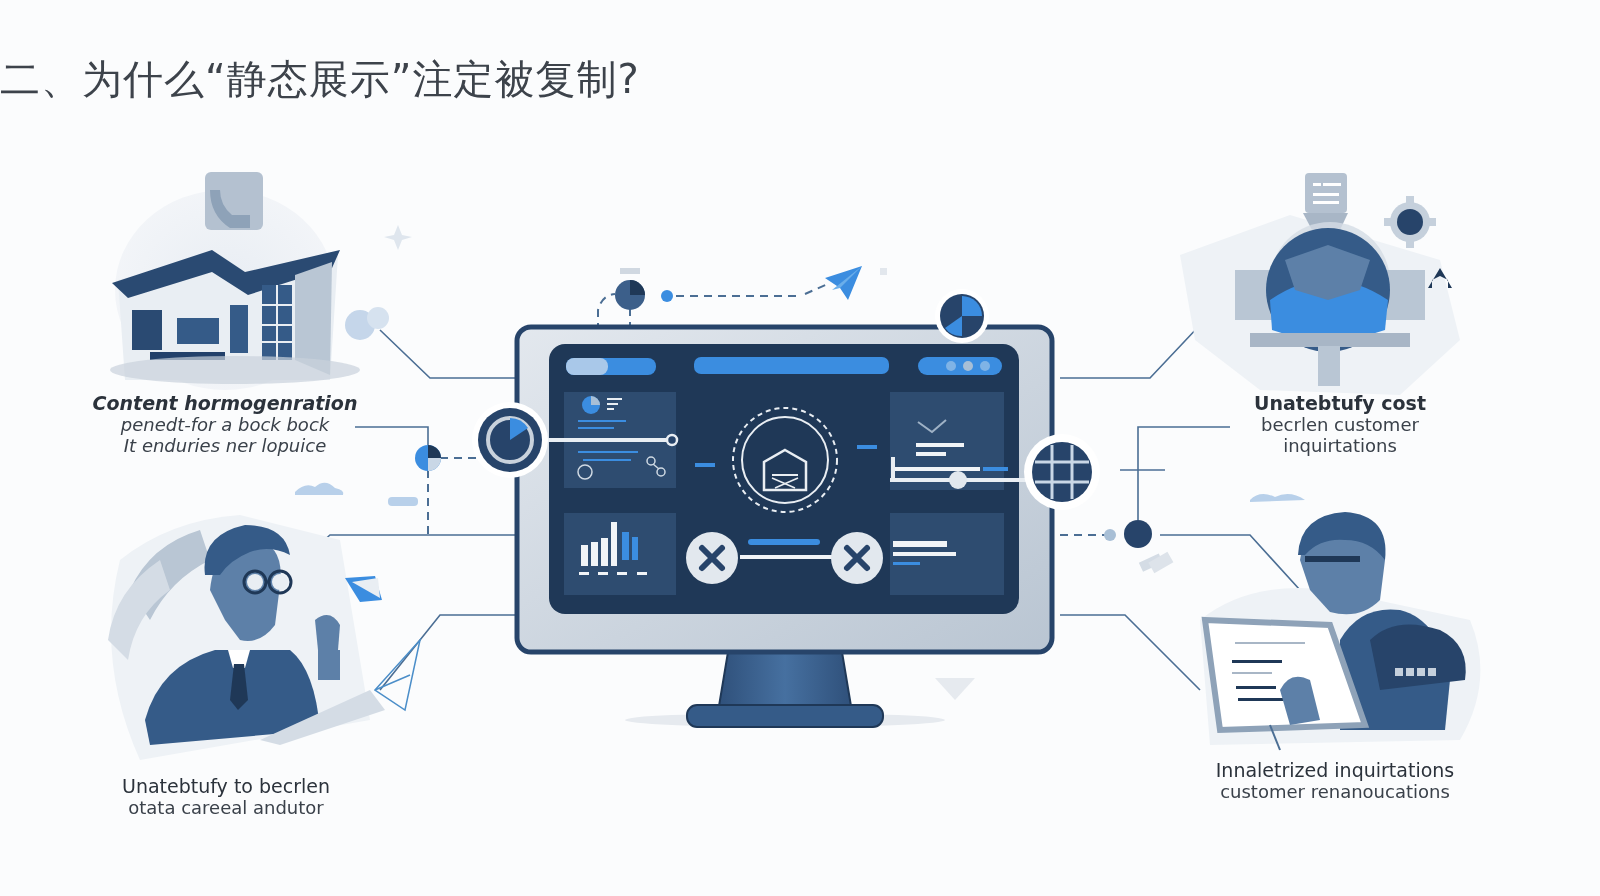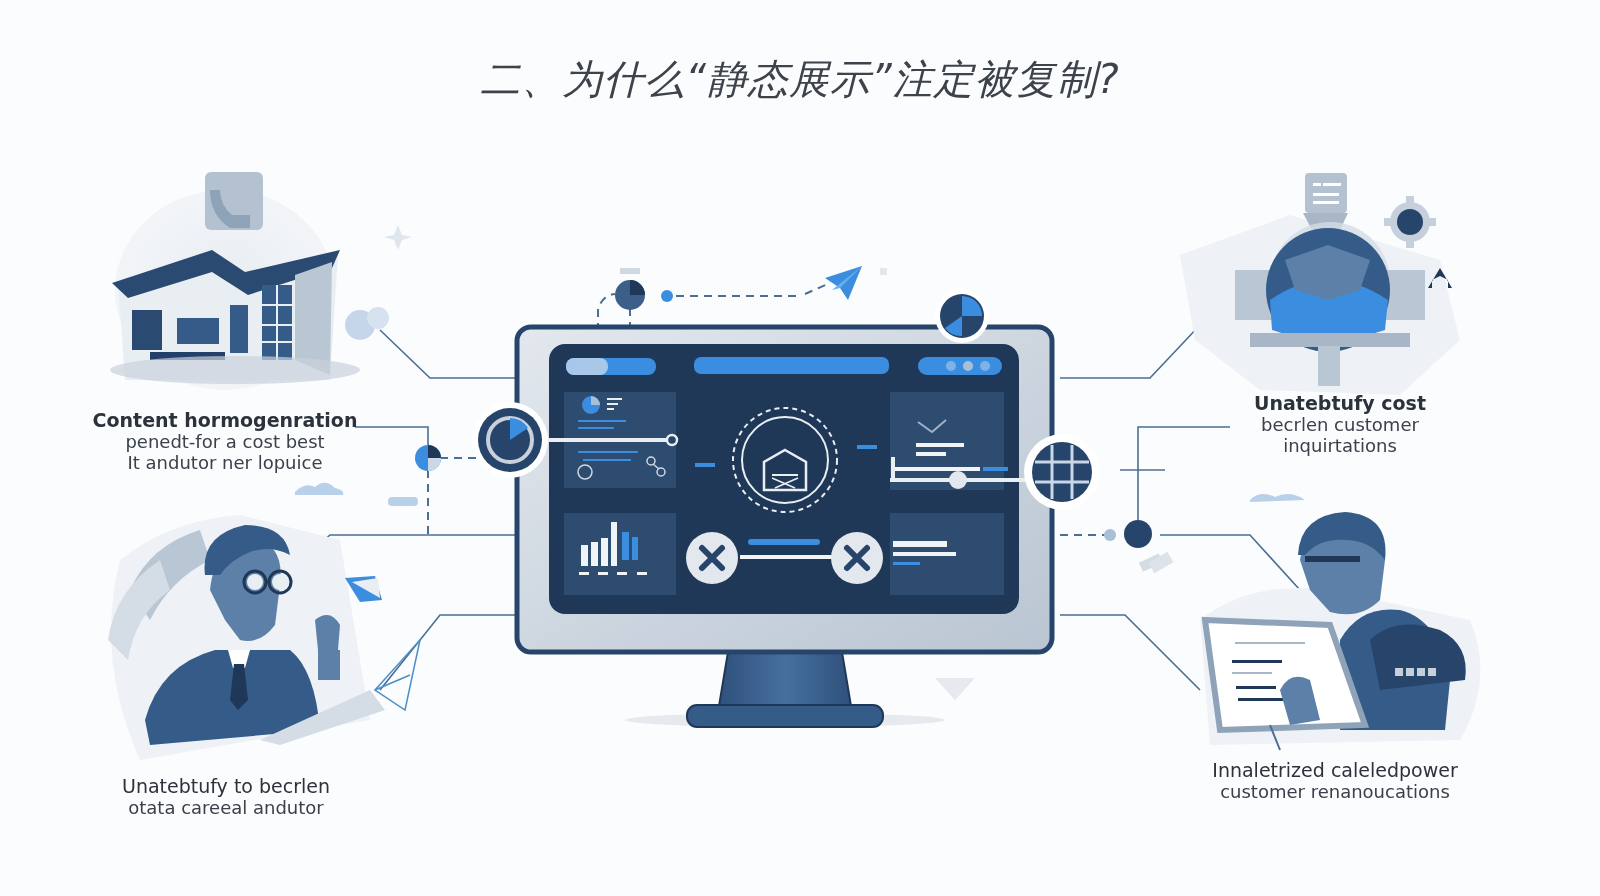--- a/index.html
+++ b/index.html
@@ -6,22 +6,22 @@
   html, body { width: 1600px; height: 896px; overflow: hidden; }
   body {
     background: #fbfcfd;
     font-family: "DejaVu Sans", "Liberation Sans", sans-serif;
     position: relative;
     color: #2c3440;
   }
   .canvas { position: absolute; inset: 0; width: 1600px; height: 896px; }
   .title {
     position: absolute; left: 0; right: 0; top: 52px;
-    text-align: center; font-size: 40px; color: #3d434b;
-    letter-spacing: 1px; font-weight: 400; font-style: italic;
+    text-align: left; font-size: 40px; color: #3d434b;
+    letter-spacing: 1px; font-weight: 400;
   }
   .label {
     position: absolute; text-align: center; line-height: 21px;
   }
   .label .h { font-size: 19px; font-weight: 700; color: #2b323b; }
   .label .s { font-size: 18px; color: #3a414a; }
   .label-bl .h, .label-br .h { font-weight: 400; font-size: 19px; }
   svg { position: absolute; left: 0; top: 0; }
 </style>
 </head>
@@ -293,35 +293,35 @@
       <rect x="1236" y="686" width="40" height="3" fill="#1f3857"></rect>
       <rect x="1238" y="698" width="45" height="3" fill="#1f3857"></rect>
       <path d="M1280,690 Q1290,670 1310,680 L1320,720 L1290,725 Z" fill="#5d80a8"></path>
       <line x1="1270" y1="725" x2="1280" y2="750" stroke="#4b6e94" stroke-width="2"></line>
     </g>
 
     <polygon points="935,678 975,678 955,700" fill="#e6eaef"></polygon>
     <rect x="1150" y="557" width="22" height="12" fill="#dde3ea" transform="rotate(-30 1160 563)"></rect>
   </svg>
 
-  <div class="label label-tl" style="left:70px; top:410px; width:310px;">
+  <div class="label label-tl" style="left:70px; top:393px; width:310px;font-style:italic;">
     <div class="h">Content hormogenration</div>
-    <div class="s">penedt-for a cost best</div>
-    <div class="s">It andutor ner lopuice</div>
+    <div class="s">penedt-for a bock bock</div>
+    <div class="s">It enduries ner lopuice</div>
   </div>
 
   <div class="label label-tr" style="left:1220px; top:393px; width:240px;">
     <div class="h">Unatebtufy cost</div>
     <div class="s">becrlen customer</div>
     <div class="s">inquirtations</div>
   </div>
 
   <div class="label label-bl" style="left:81px; top:760px; width:290px;margin-top:16px;">
     <div class="h">Unatebtufy to becrlen</div>
     <div class="s">otata careeal andutor</div>
   </div>
 
   <div class="label label-br" style="left:1180px; top:760px; width:310px;">
-    <div class="h">Innaletrized caleledpower</div>
+    <div class="h">Innaletrized inquirtations</div>
     <div class="s">customer renanoucations</div>
   </div>
 
 </div>
 
 </body></html>

